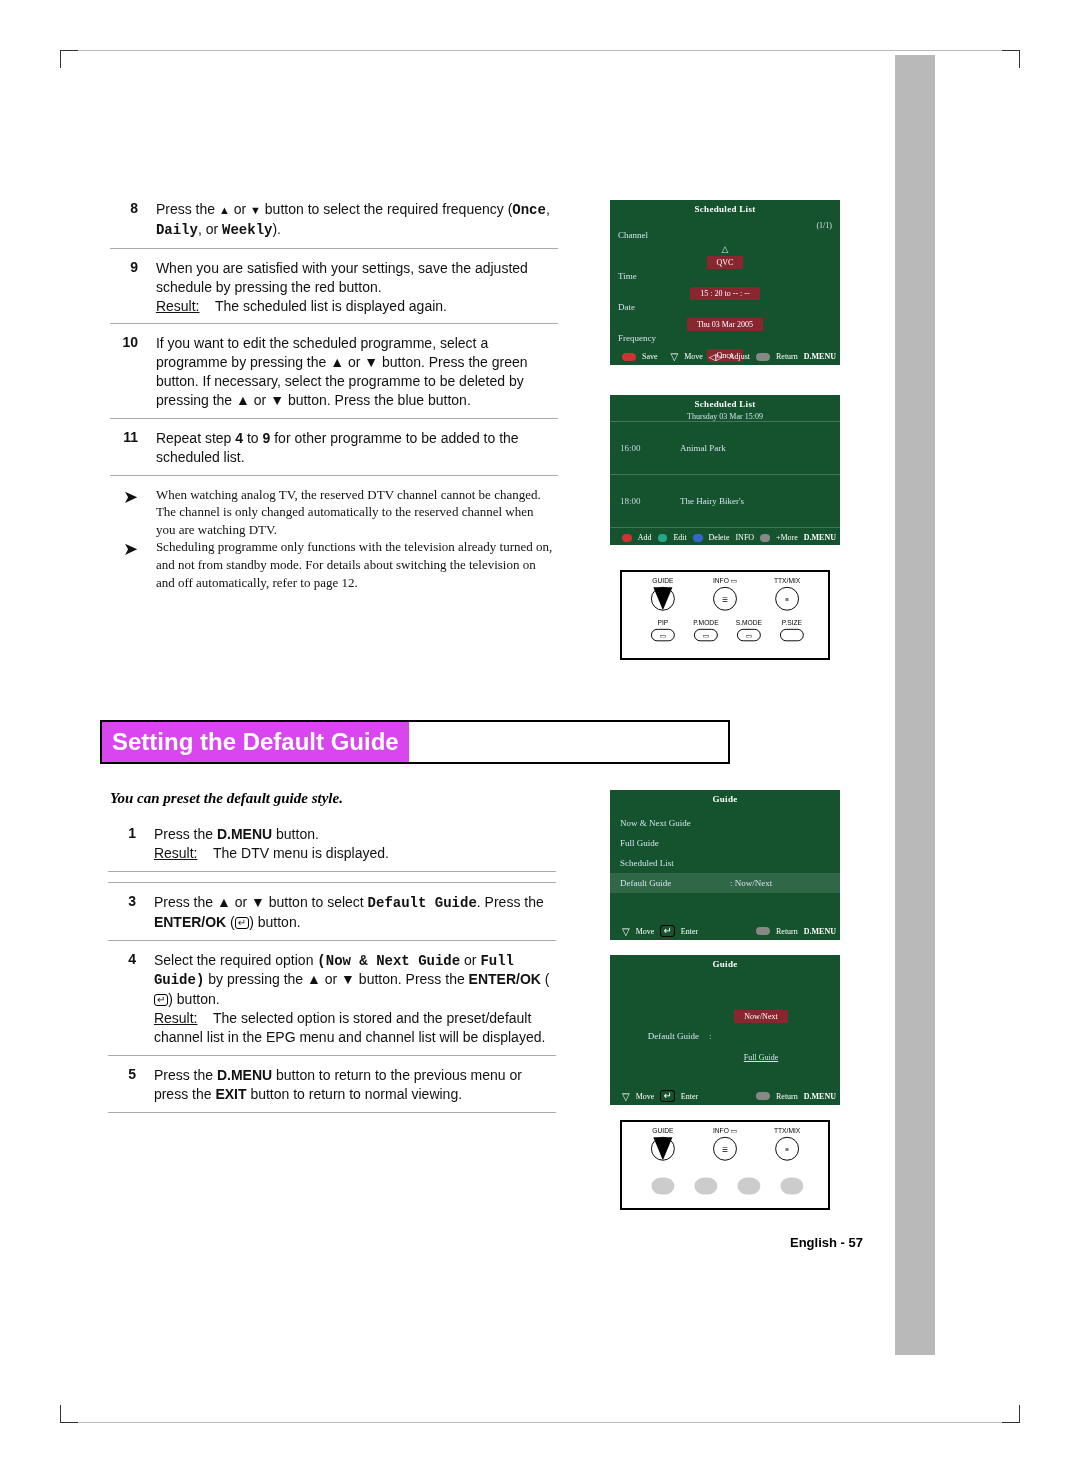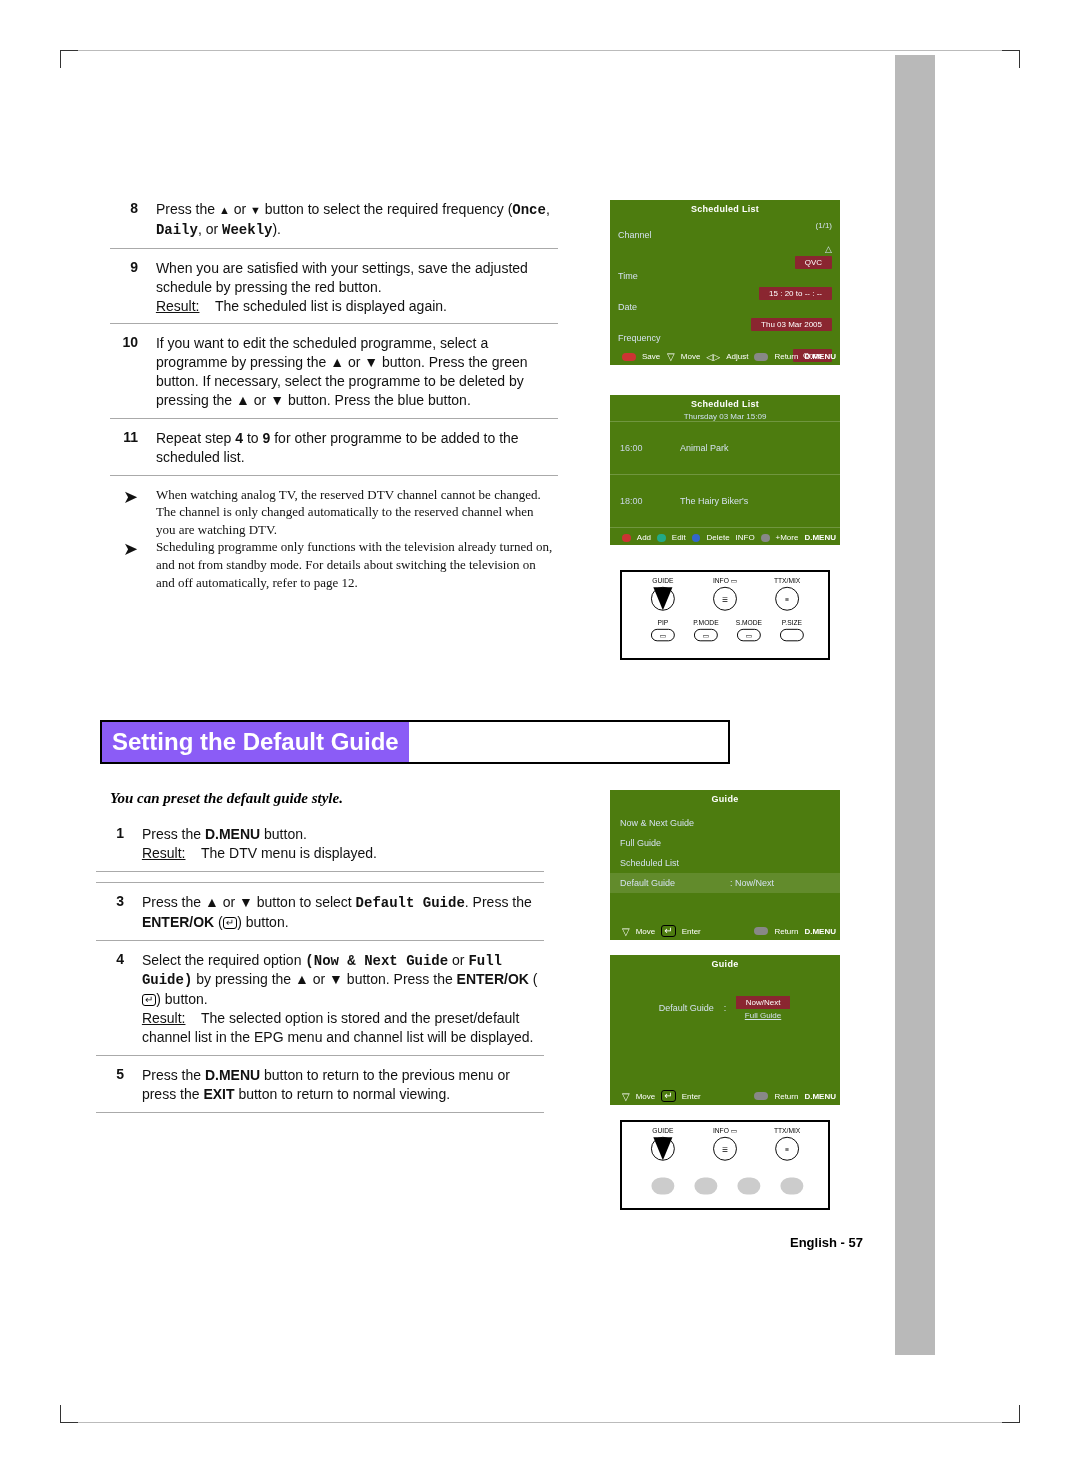--- a/index.html
+++ b/index.html
@@ -12,31 +12,31 @@
   hr.rule { border:none; border-top:1px solid #aaa; margin:8px 0 10px 0; }
   .mono { font-family: "Courier New", monospace; font-weight:700; }
   .b { font-weight:700; }
   .u { text-decoration: underline; margin-top: 28px; }
   .arrowup::before { content:"▲"; font-size:11px; }
   .arrowdn::before { content:"▼"; font-size:11px; }
   .serif-note { font-family: Georgia, 'Times New Roman', serif; font-size:13px; }
   .noteptr { display:inline-block; width:28px; text-align:right; vertical-align:top; font-size:18px; }
   .noteptr::before { content:"➤"; }
   .section-title-wrap { position:absolute; left:100px; top:720px; width:630px; border:2px solid #000; }
-  .section-title { background:#8b5cf6; color:#fff; font-family: Arial, sans-serif; font-weight:900; font-size:24px; padding:6px 10px; display:inline-block; }
+  .section-title { background:#d946ef; color:#fff; font-family: Arial, sans-serif; font-weight:900; font-size:24px; padding:6px 10px; display:inline-block; }
   .intro { position:absolute; left:110px; top:790px; font-family: Georgia, serif; font-style:italic; font-weight:700; font-size:15px; }
-  .col-left2 { position:absolute; left:96px; top:825px; width:448px; font-family: Arial, sans-serif; font-size:14px; color:#111; }
+  .col-left2 { position:absolute; left:108px; top:825px; width:448px; font-family: Arial, sans-serif; font-size:14px; color:#111; }
   .enter-icon { display:inline-block; border:1px solid #000; border-radius:3px; padding:0 2px; font-size:10px; line-height:1; vertical-align:1px; }
   .enter-icon::before { content:"↵"; }
 
-  .screensh { position:absolute; width:230px; background:#4d7c0f; font-family: Liberation Sans, sans-serif; font-size:9px; color:#d4e1ef; }
+  .screensh { position:absolute; width:230px; background:#14532d; font-family: Liberation Serif, serif; font-size:9px; color:#d4e1ef; }
   .sc1 { left:610px; top:200px; height:165px; }
   .sc-title { text-align:center; font-size:9px; color:#fff; font-weight:700; padding:4px 0 3px; letter-spacing:.3px; }
   .sc-body { text-align:left; padding:4px 8px 2px; font-size:9px; }
-  .sc-center { text-align:right; margin-top:4px; }
+  .sc-center { text-align:center; margin-top:4px; }
   .badge { display:inline-block; background:#8a2630; color:#fff; font-size:8px; padding:2px 10px; margin:2px auto; border-radius:1px; }
   .footer-bar { position:absolute; bottom:0; left:8px; right:0; display:flex; font-size:8px; color:#fff; padding:3px 4px; gap:6px; align-items:center; }
   .dot { width:14px; height:8px; border-radius:4px; display:inline-block; }
   .chev { color:#fff; font-size:10px; }
   .chev::before { content:"▽"; }
   .chev2::before { content:"△"; }
 
   .sc2 { left:610px; top:395px; height:150px; }
   .sc2 .row { padding:21px 10px; border-top:1px solid rgba(255,255,255,.2); display:flex; }
   .sc2 .time { width:60px; color:#c9d6e4; }
@@ -44,21 +44,21 @@
   .arr { font-size:9px; }
 
   .remote { position:absolute; width:210px; height:90px; border:2px solid #000; }
   .remote svg { width:100%; height:100%; }
   .rm1 { left:620px; top:570px; }
   .rm2 { left:620px; top:1120px; }
 
   .sc3 { left:610px; top:790px; height:150px; }
   .sc4 { left:610px; top:955px; height:150px; }
   .sc4 .mid { text-align:center; padding:24px 0; }
-  .opt { display:inline-block; font-size:8px; padding:2px 10px; margin:0; }
+  .opt { display:inline-block; font-size:8px; padding:2px 10px; margin:14px; }
   .opt.sel { background:#8a2630; color:#fff; }
   .opt.nosel { color:#d4e1ef; }
   .sc3 .menu-row { display:flex; padding:5px 10px; font-size:9px; color:#d4e1ef; }
   .sc3 .menu-row.sel { background: rgba(255,255,255,.12); }
   .sc3 .menu-row .k { width:110px; }
 
   .footer-page { position:absolute; left:790px; top:1235px; font-family: Arial; font-size:13px; font-weight:700; }
 
   .outer-crop { position:absolute; left:60px; right:60px; top:50px; bottom:50px; pointer-events:none; }
   .crop { position:absolute; width:18px; height:18px; border-color:#333; border-style:solid; }

